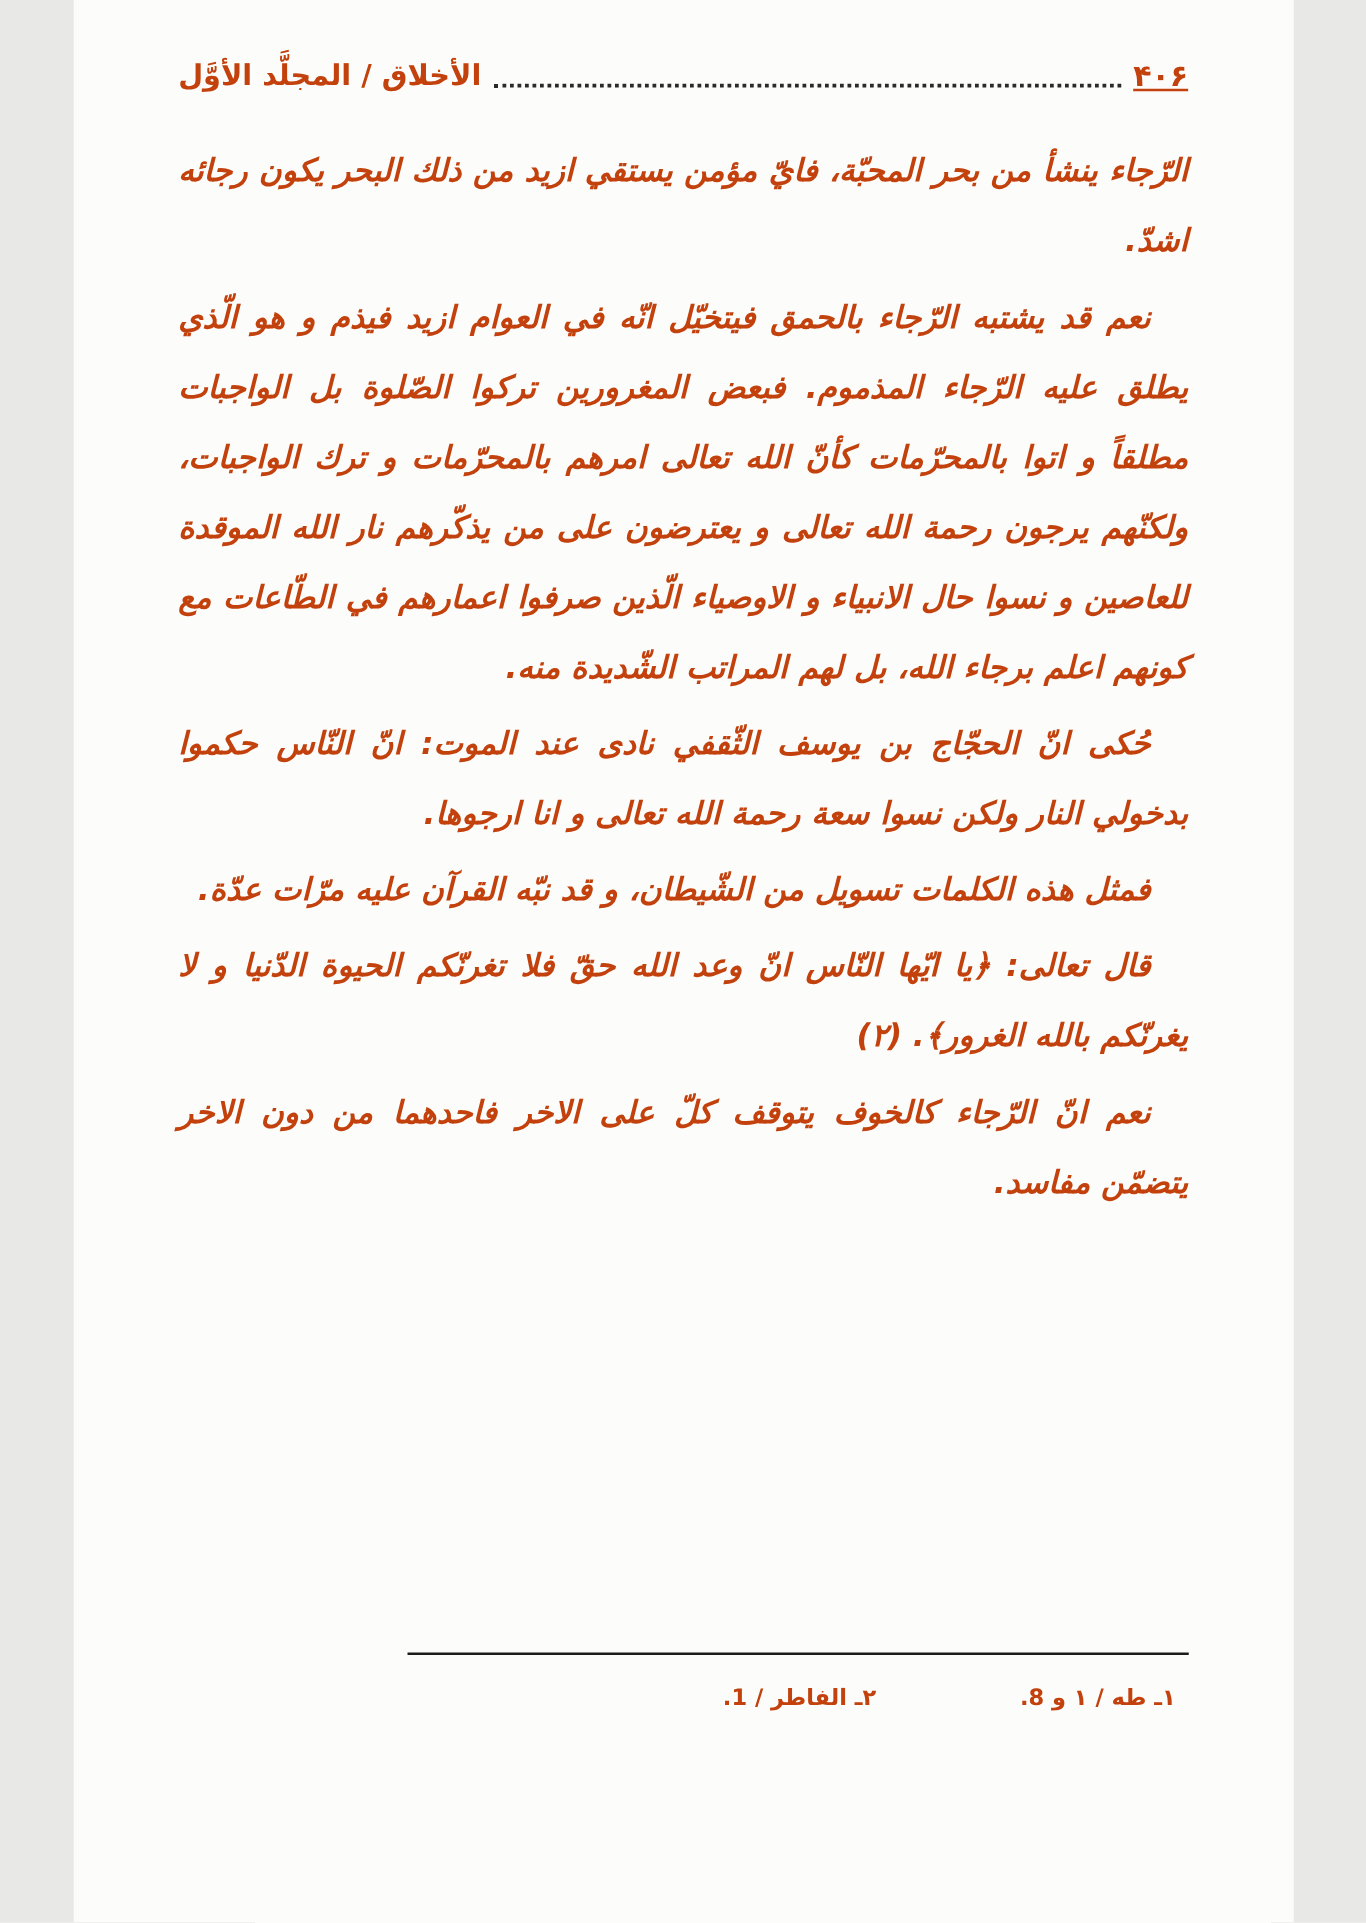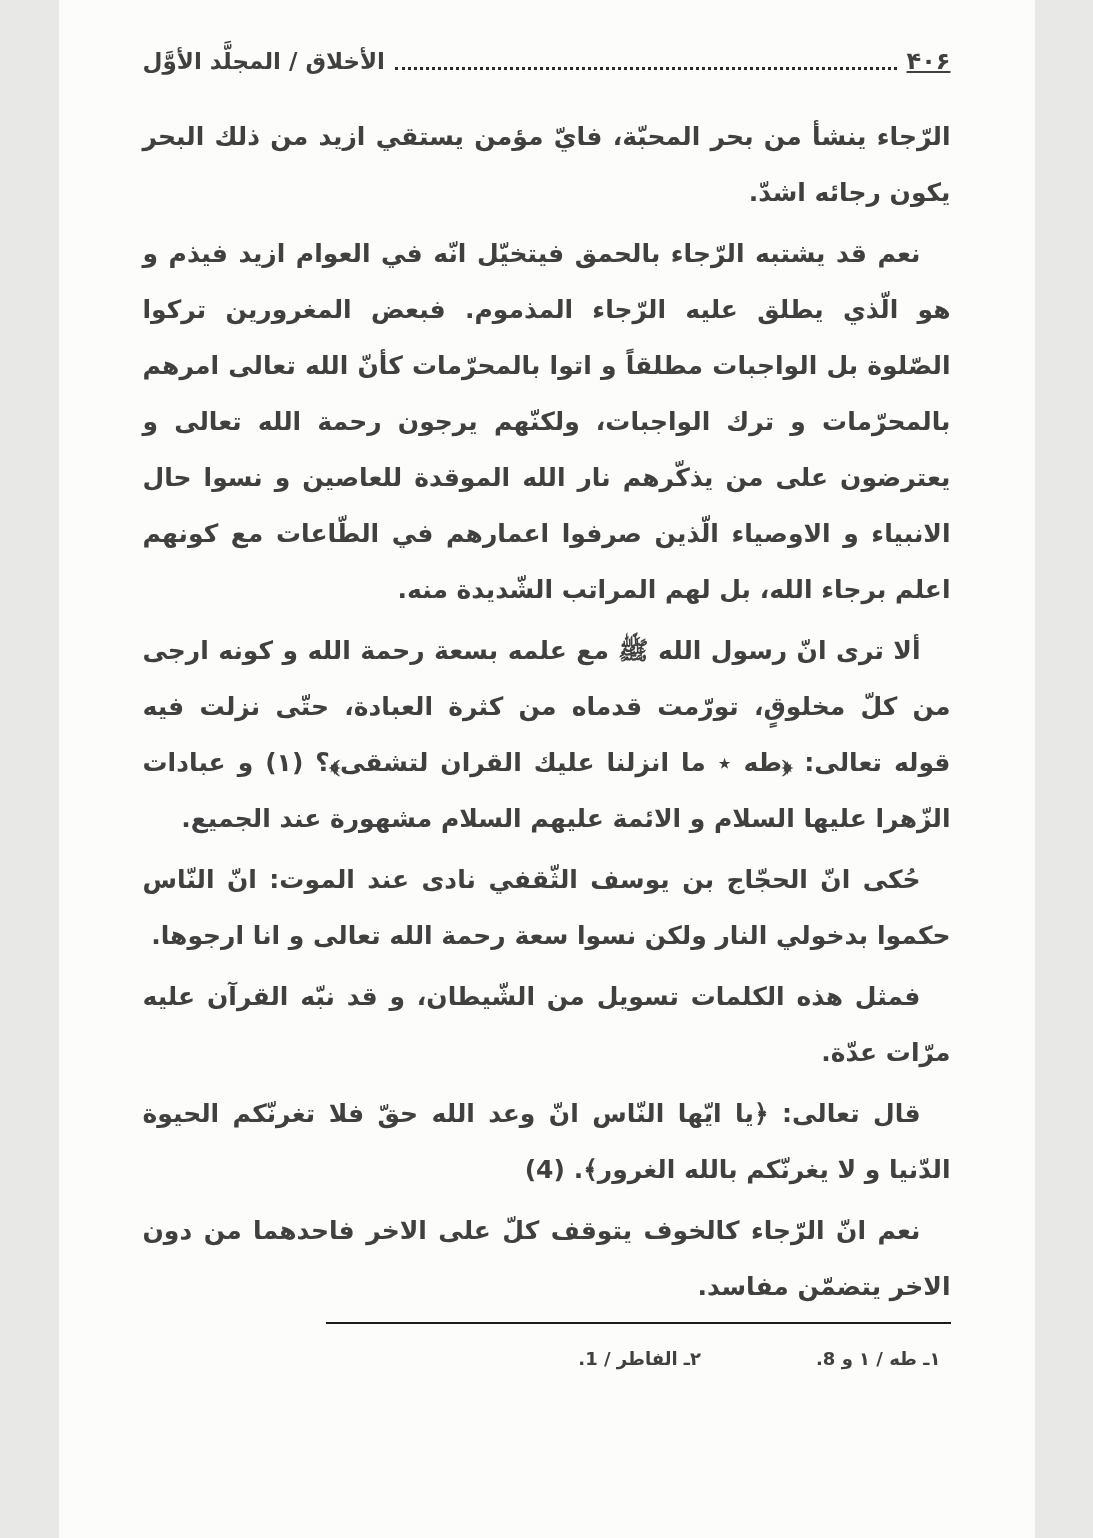--- a/index.html
+++ b/index.html
@@ -7,21 +7,21 @@
     padding: 0;
     background: #e8e8e6;
     font-family: "DejaVu Sans", sans-serif;
   }
   .page {
     position: relative;
     width: 976px;
     height: 1538px;
     margin: 0 auto;
     background: #fcfcfa;
-    color: #404040;
+    color: #c2410c;
     box-sizing: border-box;
     padding: 46px 84px 0 84px;
     overflow: hidden;
   }
   
   .page-header {
     display: flex;
     direction: ltr;            
     align-items: flex-end;
     font-size: 23px;
@@ -48,20 +48,21 @@
   .page-body {
     direction: rtl;
     margin-top: 26px;
     font-size: 25px;
     font-weight: bold;
     line-height: 56px;
     text-align: justify;
   }
   .page-body p {
     margin: 0 0 5px 0;
+    font-style: italic;
   }
   .page-body p.indent {
     text-indent: 30px;
   }
   
   .page-footer {
     position: absolute;
     left: 84px;
     right: 84px;
     top: 1322px;
@@ -95,24 +96,23 @@
 
   <header class="page-header">
     <span class="header-title">الأخلاق / المجلَّد الأوَّل</span>
     <span class="leader-dots"></span>
     <span class="page-number">۴۰۶</span>
   </header>
 
   <main class="page-body">
     <p>الرّجاء ينشأ من بحر المحبّة، فايّ مؤمن يستقي ازيد من ذلك البحر يكون رجائه اشدّ.</p>
     <p class="indent">نعم قد يشتبه الرّجاء بالحمق فيتخيّل انّه في العوام ازيد فيذم و هو الّذي يطلق عليه الرّجاء المذموم. فبعض المغرورين تركوا الصّلوة بل الواجبات مطلقاً و اتوا بالمحرّمات كأنّ الله تعالى امرهم بالمحرّمات و ترك الواجبات، ولكنّهم يرجون رحمة الله تعالى و يعترضون على من يذكّرهم نار الله الموقدة للعاصين و نسوا حال الانبياء و الاوصياء الّذين صرفوا اعمارهم في الطّاعات مع كونهم اعلم برجاء الله، بل لهم المراتب الشّديدة منه.</p>
-    <p class="indent">ألا ترى انّ رسول الله ﷺ مع علمه بسعة رحمة الله و كونه ارجى من كلّ مخلوقٍ، تورّمت قدماه من كثرة العبادة، حتّى نزلت فيه قوله تعالى: ﴿طه ٭ ما انزلنا عليك القران لتشقى﴾؟ (١) و عبادات الزّهرا عليها السلام و الائمة عليهم السلام مشهورة عند الجميع.</p>
     <p class="indent">حُكى انّ الحجّاج بن يوسف الثّقفي نادى عند الموت: انّ النّاس حكموا بدخولي النار ولكن نسوا سعة رحمة الله تعالى و انا ارجوها.</p>
     <p class="indent">فمثل هذه الكلمات تسويل من الشّيطان، و قد نبّه القرآن عليه مرّات عدّة.</p>
-    <p class="indent">قال تعالى: ﴿يا ايّها النّاس انّ وعد الله حقّ فلا تغرنّكم الحيوة الدّنيا و لا يغرنّكم بالله الغرور﴾. (4)</p>
+    <p class="indent">قال تعالى: ﴿يا ايّها النّاس انّ وعد الله حقّ فلا تغرنّكم الحيوة الدّنيا و لا يغرنّكم بالله الغرور﴾. (٢)</p>
     <p class="indent">نعم انّ الرّجاء كالخوف يتوقف كلّ على الاخر فاحدهما من دون الاخر يتضمّن مفاسد.</p>
   </main>
 
   <footer class="page-footer">
     <hr class="footnote-rule">
     <div class="footnotes">
       <span class="footnote">١ـ طه / ١ و 8.</span>
       <span class="footnote">٢ـ الفاطر / 1.</span>
     </div>
   </footer>

